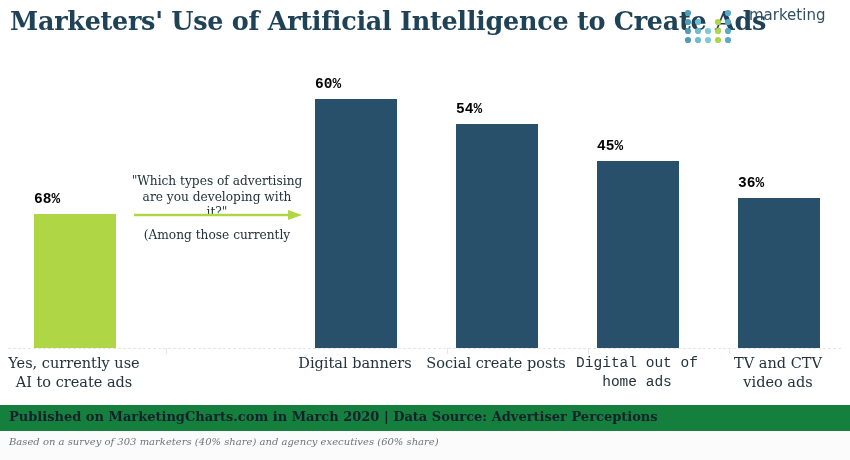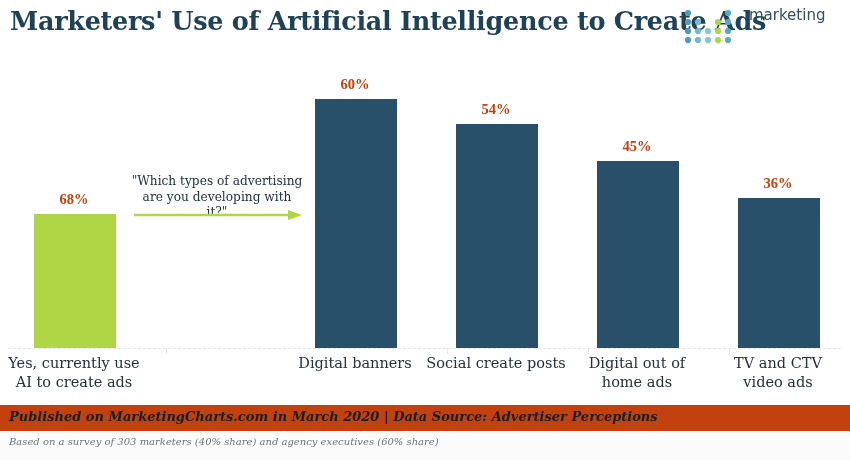--- a/index.html
+++ b/index.html
@@ -35,23 +35,23 @@
     background:repeating-linear-gradient(to right,#e4e6e8 0 3px,transparent 3px 5px);
   }
   .tick{position:absolute;top:286px;width:1px;height:6px;background:#e4e6e8;}
 
   .bar{position:absolute;bottom:54px;border:1px solid rgba(255,255,255,0);}
   .bar.green{background:#AFD645;}
   .bar.teal{background:#28506A;}
 
   .vlabel{
     position:absolute;
-    font-family:Liberation Serif, serif;
-    font-weight:bold;font-size:14.5px;color:#c2410c;
-    text-align:center;white-space:nowrap;
+    font-family:Liberation Mono, monospace;
+    font-weight:bold;font-size:14.5px;color:#000000;
+    white-space:nowrap;
   }
   .catlabel{
     position:absolute;top:292px;
     font-family:"DejaVu Serif", serif;
     font-size:14.5px;line-height:19px;color:#23323b;
     text-align:center;
   }
 
   
   .anno{position:absolute;left:131px;top:112px;width:172px;}
@@ -64,22 +64,21 @@
   .anno-sub{
     position:absolute;left:131px;top:166px;width:172px;
     font-family:"DejaVu Serif", serif;
     font-size:12.2px;line-height:15.5px;color:#23323b;
     text-align:center;
   }
 
   
   .footer-band{
     position:absolute;left:0;top:405px;width:850px;height:26px;
-    background:#c2410c;
-    font-style:italic;
+    background:#15803d;
   }
   .footer-band span{
     position:absolute;left:9px;top:4px;
     font-family:"DejaVu Serif", serif;
     font-weight:bold;font-size:13px;color:#14202b;white-space:nowrap;
   }
   .footer-note{
     position:absolute;left:9px;top:436px;
     font-family:"DejaVu Serif", serif;
     font-style:italic;font-size:10px;color:#6d7478;white-space:nowrap;
@@ -157,39 +156,40 @@
         <div class="catlabel" style="left: -8px; width: 164px;">
           <div>Yes, currently use</div>
           <div>AI to create ads</div>
         </div>
         <div class="catlabel" style="left: 273px; width: 164px;">
           <div>Digital banners</div>
         </div>
         <div class="catlabel" style="left: 414px; width: 164px;">
           <div>Social create posts</div>
         </div>
-        <div class="catlabel" style="left: 555px; width: 164px;">
+        <div class="catlabel" style="left: 555px; width: 164px; font-family: Liberation Mono, monospace;">
           <div>Digital out of</div>
           <div>home ads</div>
         </div>
         <div class="catlabel" style="left: 696px; width: 164px;">
           <div>TV and CTV</div>
           <div>video ads</div>
         </div>
       </div>
 
     <div class="anno">
       <div class="anno-q">"Which types of advertising</div>
       <div class="anno-q">are you developing with it?"</div>
     </div>
     <svg class="anno-arrow" viewBox="0 0 172 12">
       <line x1="2" y1="6" x2="158" y2="6" stroke="#AFD645" stroke-width="2.6"></line>
       <polygon points="156,1 170,6 156,11" fill="#AFD645"></polygon>
     </svg>
     <div class="anno-sub">
+      <div>(Among those currently</div>
     </div>
   </div>
 
   <div class="footer-rest"></div>
   <div class="footer-band">
     <span>Published on MarketingCharts.com in March 2020 | Data Source: Advertiser Perceptions</span>
   </div>
   <div class="footer-note">Based on a survey of 303 marketers (40% share) and agency executives (60% share)</div>
 
 </div>

